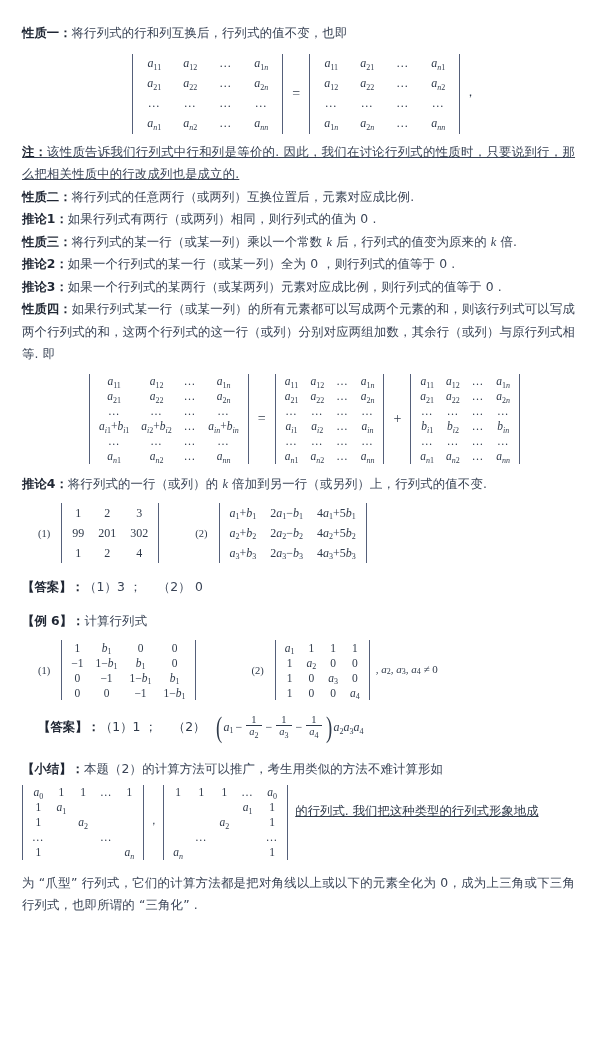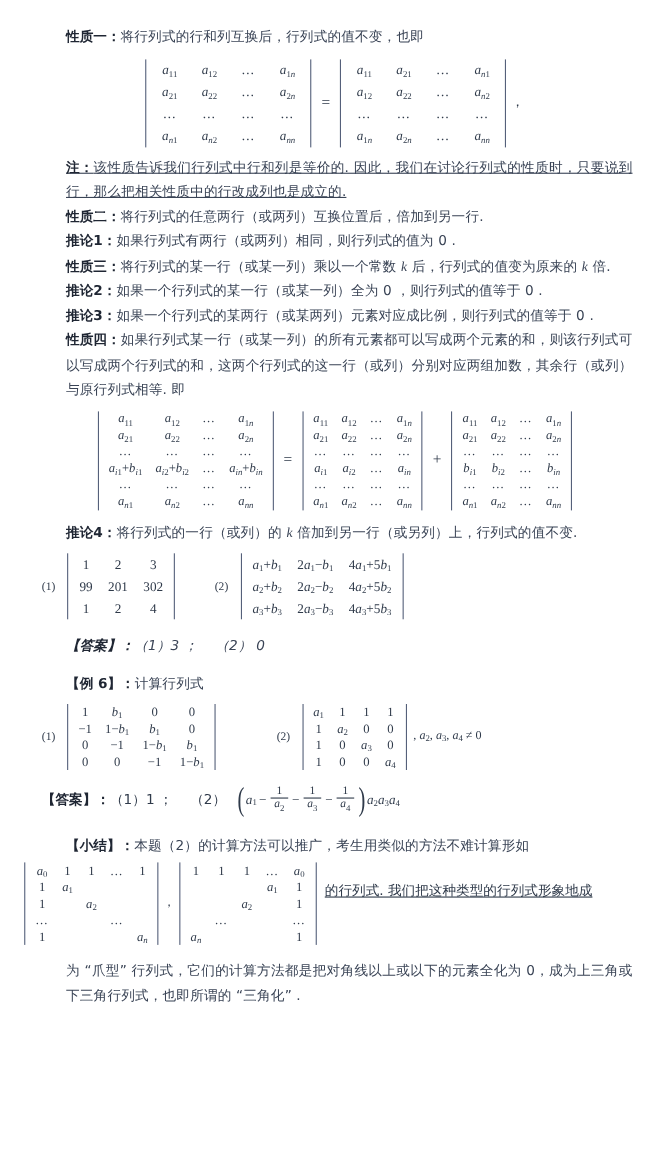--- a/index.html
+++ b/index.html
@@ -12,21 +12,21 @@
   }
   .page{
     position:relative;
     width:609px;height:1056px;
     padding:0;
     box-sizing:border-box;
   }
   
   .para{
     margin:0 6px 0 0;
-    padding:0 28px 0 60px;
+    padding:0 28px 0 22px;
     font-size:12.4px;
     line-height:21.5px;
     text-align:justify;
     color:#3a4456;
     letter-spacing:0.15px;
   }
   .lead{font-weight:bold;color:#1f2633;letter-spacing:0;}
   .cn{font-family:"DejaVu Sans","Liberation Sans",sans-serif;}
   .mi{font-style:italic;font-family:"Liberation Serif",serif;}
   
@@ -162,21 +162,21 @@
       <span class="bar"></span>
     </span>
     <span class="trailing">，</span>
   </div>
 
   <p class="para" style="margin-top:7px;text-decoration:underline;">
     <span class="lead cn">注：</span><span class="cn">该性质告诉我们行列式中行和列是等价的. 因此，我们在讨论行列式的性质时，只要说到行，那么把相关性质中的行改成列也是成立的.</span>
   </p>
 
   <p class="para">
-    <span class="lead cn">性质二：</span><span class="cn">将行列式的任意两行（或两列）互换位置后，倍加到另一行.</span>
+    <span class="lead cn">性质二：</span><span class="cn">将行列式的任意两行（或两列）互换位置后，元素对应成比例.</span>
   </p>
 
   <p class="para">
     <span class="lead cn">推论1：</span><span class="cn">如果行列式有两行（或两列）相同，则行列式的值为 0 .</span>
   </p>
 
   <p class="para">
     <span class="lead cn">性质三：</span><span class="cn">将行列式的某一行（或某一列）乘以一个常数 </span><span class="mi">k</span><span class="cn"> 后，行列式的值变为原来的 </span><span class="mi">k</span><span class="cn"> 倍.</span>
   </p>
 
@@ -379,21 +379,21 @@
               <td><span class="mi">a</span><sub>3</sub>+<span class="mi">b</span><sub>3</sub></td>
               <td>2<span class="mi">a</span><sub>3</sub>−<span class="mi">b</span><sub>3</sub></td>
               <td>4<span class="mi">a</span><sub>3</sub>+5<span class="mi">b</span><sub>3</sub></td>
             </tr>
       </tbody>
         </table>
       <span class="bar"></span>
     </span>
   </div>
 
-  <p class="para" style="margin-top:13px;font-style:italic;">
+  <p class="para" style="margin-top:13px;">
     <span class="lead cn">【答案】：</span><span class="cn">（1）3 ；</span><span class="sp"></span><span class="cn">（2） 0</span>
   </p>
 
   <p class="para" style="margin-top:11px;">
     <span class="lead cn">【例 6】：</span><span class="cn">计算行列式</span>
   </p>
 
   <div class="mathrow left" style="margin-top:8px;">
     <span class="lbl">(1)</span>
     <span class="det">

